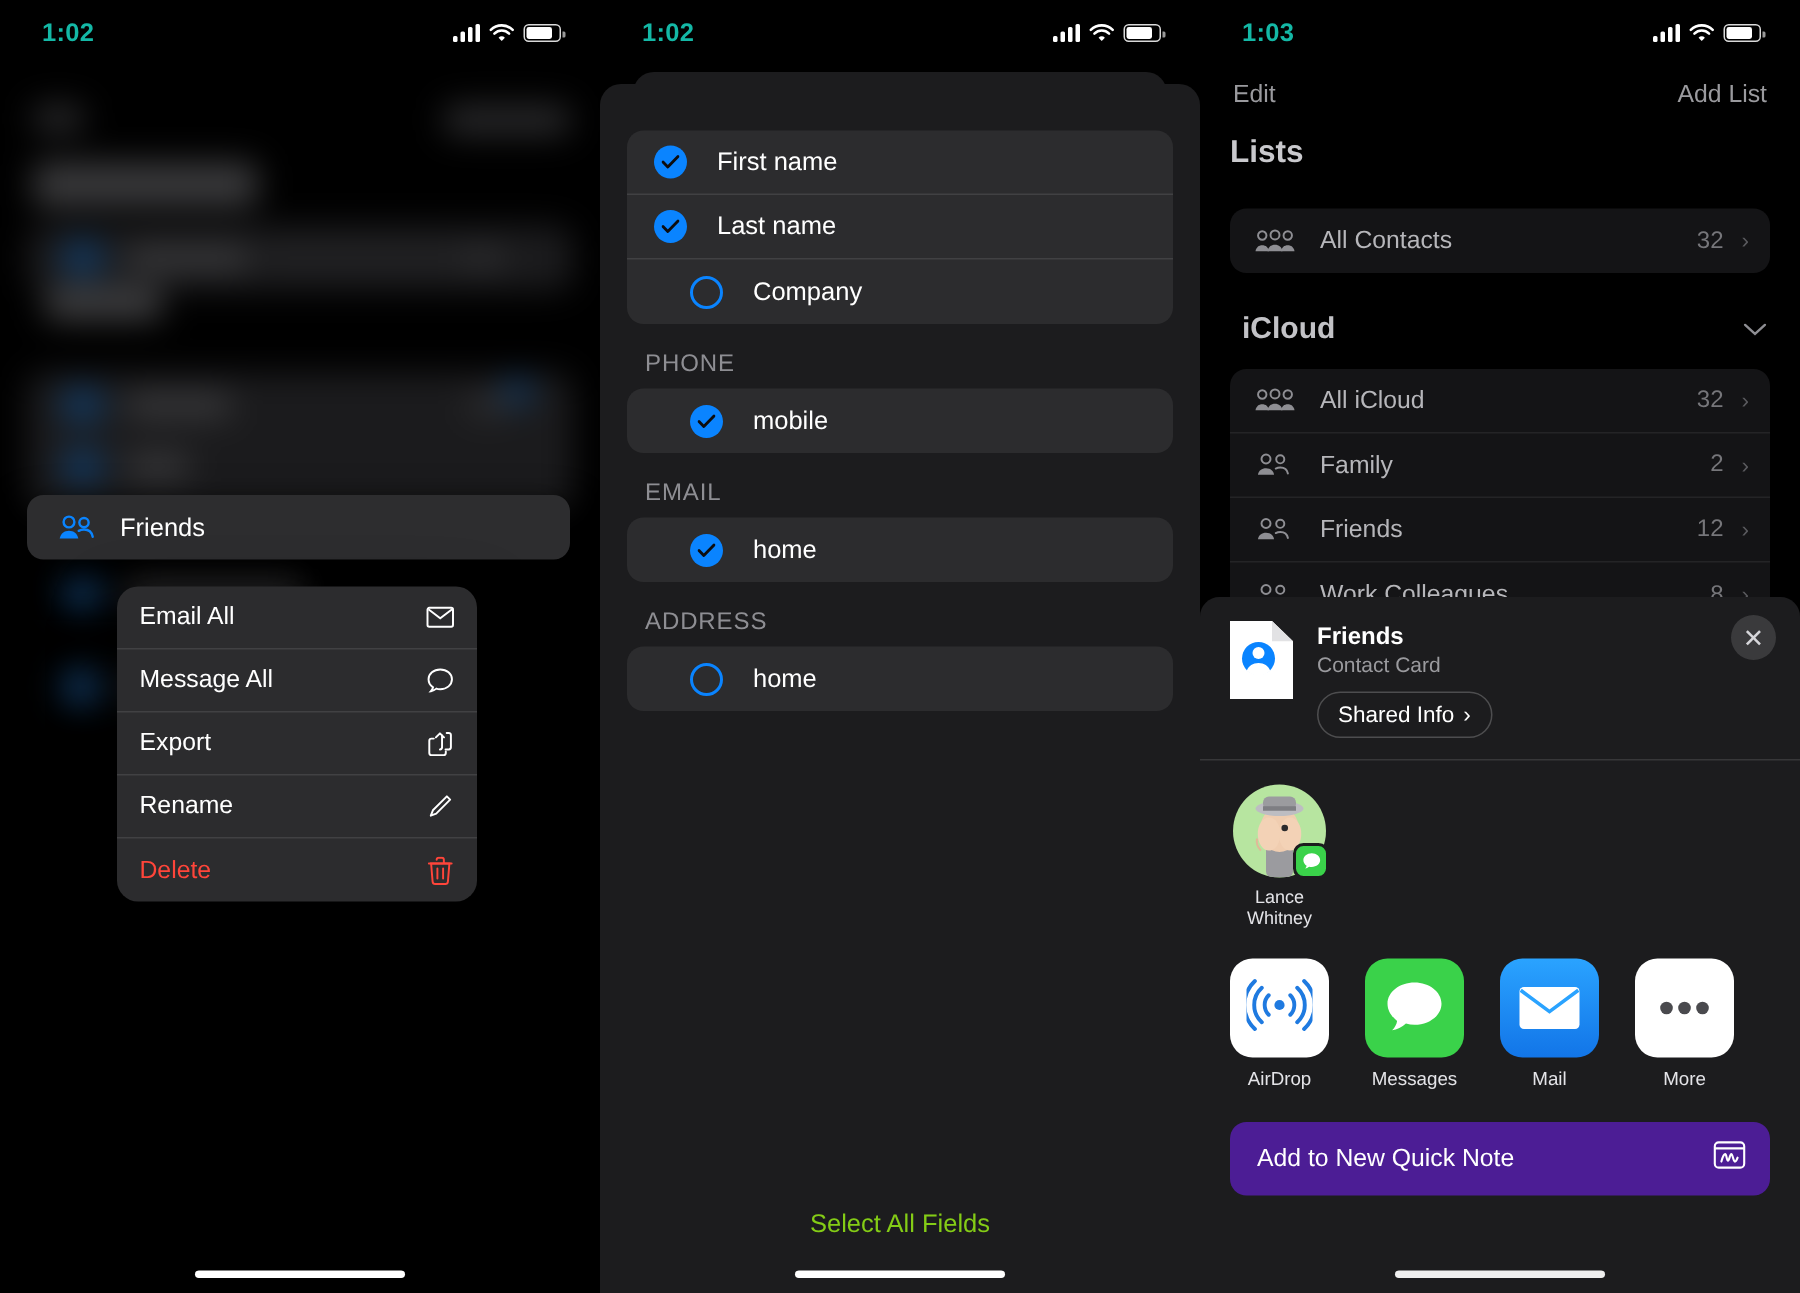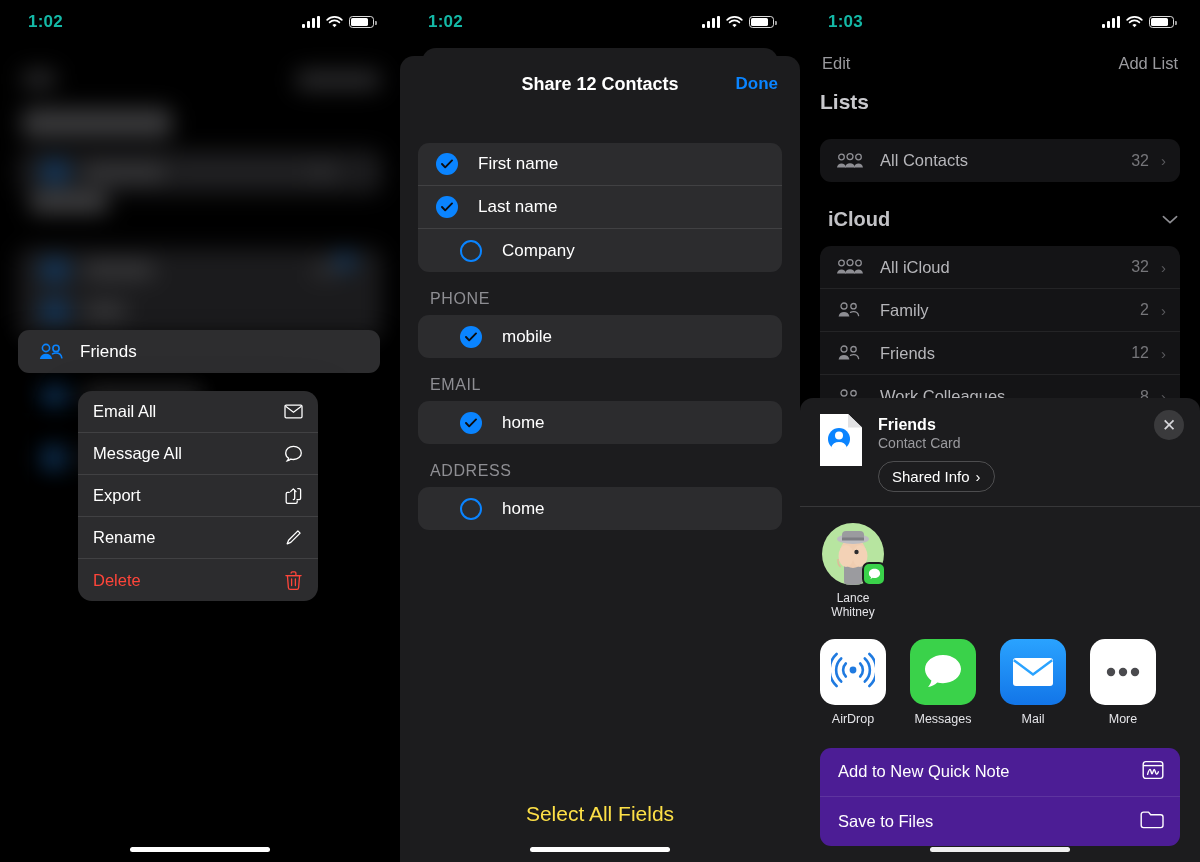--- a/index.html
+++ b/index.html
@@ -78,21 +78,21 @@
           border-bottom:.5px solid rgba(255,255,255,.10); }
   .frow:last-child { border-bottom:none;margin-left:24px; }
   .frow .ftext { color:#fff; font-size:17px; }
   .chk { width:22px; height:22px; border-radius:50%; flex:0 0 auto;
          display:flex; align-items:center; justify-content:center; }
   .chk.on { background:#0a84ff; }
   .chk.off { border:2px solid #0a84ff; background:transparent; }
   .sec-label { color:#8e8e93; font-size:16px; letter-spacing:.6px;
                margin:18px 0 7px 30px; }
   .select-all { position:absolute; left:0; right:0; bottom:36px; text-align:center;
-                color:#fde047; font-size:21px; }
+                color:#84cc16; font-size:17px; }
 
   
   .nav3 { position:absolute; top:54px; left:22px; right:22px;
           display:flex; justify-content:space-between; }
   .nav3 span { color:#9a9a9e; font-size:16.5px; }
   .bigtitle { position:absolute; top:90px; left:20px; color:#c9c9cd; font-size:21px; font-weight:700; }
   .lgroup { position:absolute; left:20px; right:20px; background:#141416; border-radius:11px; overflow:hidden; }
   .lrow { height:43px; display:flex; align-items:center; padding:0 14px 0 16px;
           border-bottom:.5px solid rgba(255,255,255,.07); }
   .lrow:last-child { border-bottom:none; }
@@ -276,24 +276,20 @@
         </svg>
         <div class="batt">
             <span></span>
           </div>
       </div>
     </div>
 
     <div class="sheet-behind"></div>
 
     <div class="sheet">
-      <div class="sheet-head">
-        <div class="sheet-title">Share 12 Contacts</div>
-        <div class="sheet-done">Done</div>
-      </div>
 
       <div class="fgroup" style="margin-top:31px;">
         <div class="frow">
           <span class="chk on">
             <svg width="12" height="10" viewBox="0 0 12 10">
                 <path d="M1 5l3.2 3.3L11 1.4" stroke="#0d0d0f" stroke-width="1.9" fill="none" stroke-linecap="round" stroke-linejoin="round"></path>
               </svg>
           </span>
           <span class="ftext">First name</span>
         </div>
@@ -545,27 +541,19 @@
         <div class="arow">
           <span>Add to New Quick Note</span>
           <span>
             <svg width="22" height="22" viewBox="0 0 22 22">
               <rect x="1.2" y="2.6" width="19.6" height="16.8" rx="2.6" stroke="#fff" stroke-width="1.4" fill="none"></rect>
               <path d="M1.4 6.6h19.2" stroke="#fff" stroke-width="1.4"></path>
               <path d="M5.6 15.4c.9-3.6 1.8-5 2.6-5s.9 4.4 1.8 4.4 1.3-4.4 2.2-4.4 1.4 5 2.4 5c.7 0 1.2-.9 1.8-2.6" stroke="#fff" stroke-width="1.4" fill="none" stroke-linecap="round"></path>
             </svg>
           </span>
         </div>
-        <div class="arow">
-          <span>Save to Files</span>
-          <span>
-            <svg width="24" height="20" viewBox="0 0 24 20">
-              <path d="M1.2 5.4c0-1.3 1-2.3 2.3-2.3h5l2.2 2.6h10c1.3 0 2.3 1 2.3 2.3v8.3c0 1.3-1 2.3-2.3 2.3H3.5c-1.3 0-2.3-1-2.3-2.3z" stroke="#fff" stroke-width="1.4" fill="none" stroke-linejoin="round"></path>
-            </svg>
-          </span>
-        </div>
       </div>
     </div>
 
     <div class="homebar dim"></div>
   </div>
 
 </div>
 
 </body></html>

